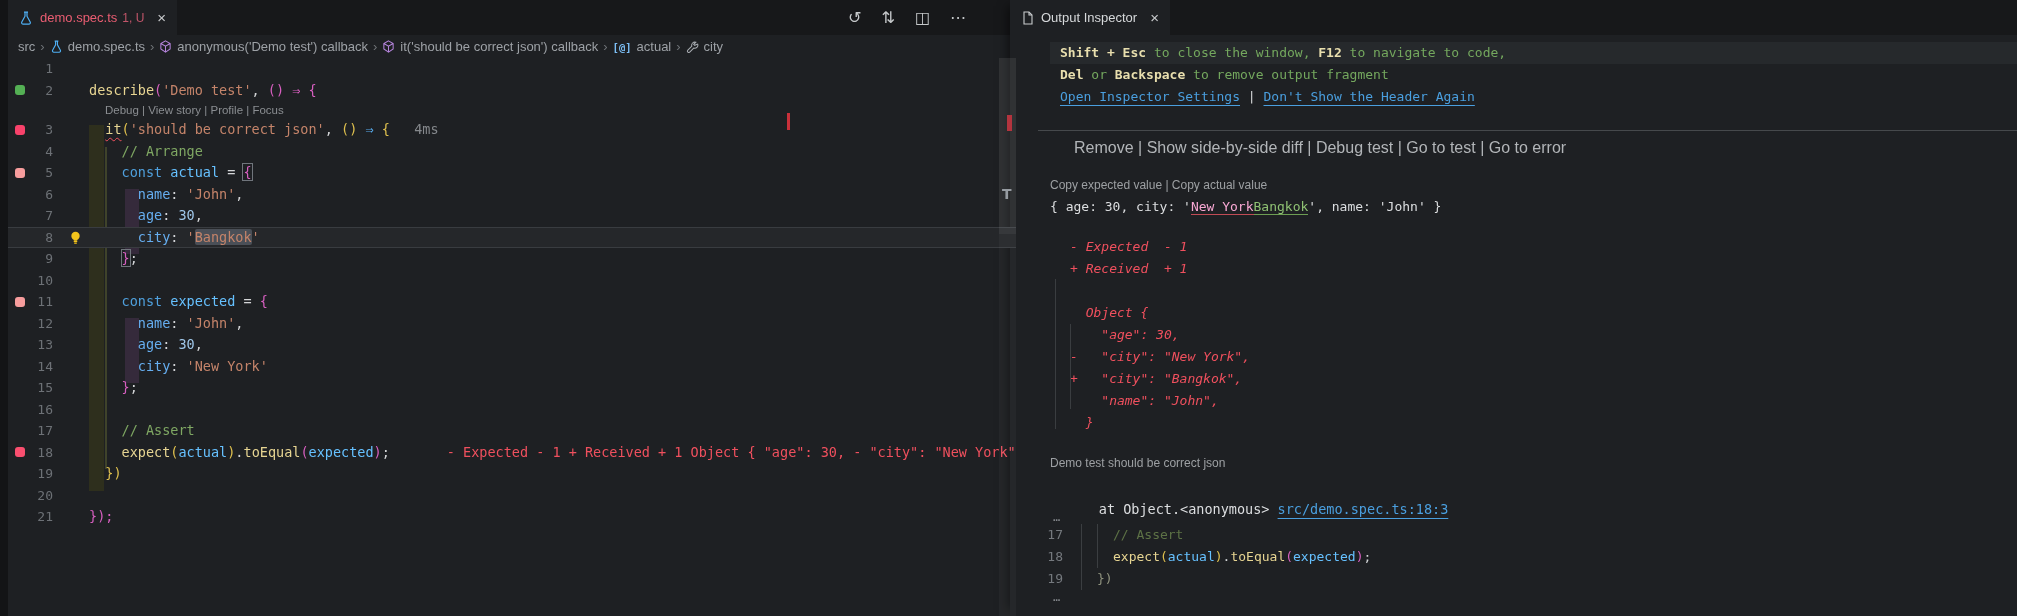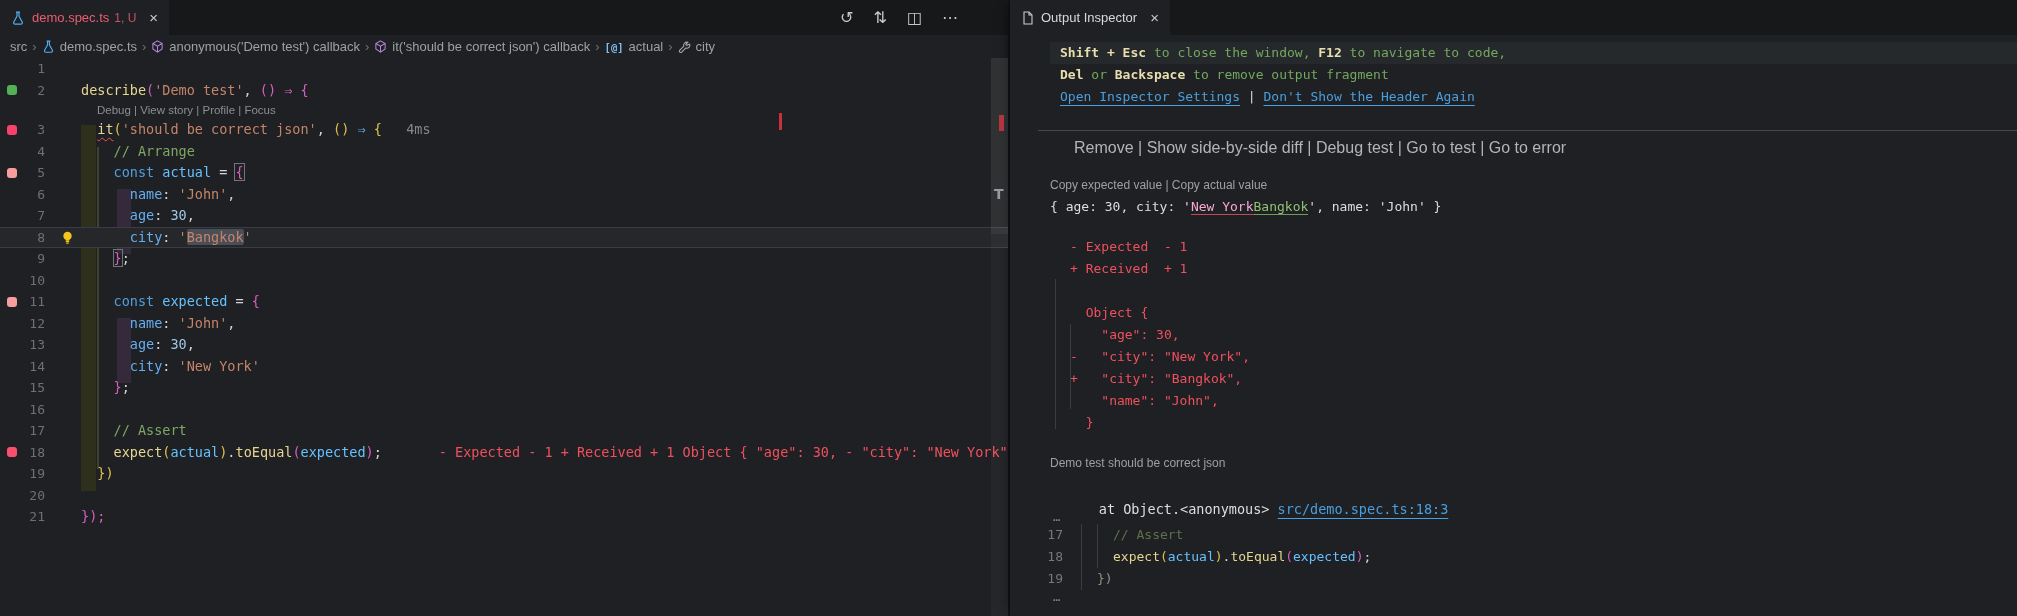--- a/index.html
+++ b/index.html
@@ -1,19 +1,19 @@
 <!DOCTYPE html>
 <html><head>
 <meta charset="utf-8">
 <style>
   html,body{margin:0;padding:0;background:#131416;}
   body{width:2017px;height:616px;position:relative;overflow:hidden;
        font-family:"Liberation Sans",sans-serif;color:#d4d6d8;}
   .group{position:absolute;top:0;height:616px;background:#1e2023;}
-  .group.left{left:0;width:1008px;}
+  .group.left{left:8px;width:1008px;}
   .group.right{left:1010px;width:1084px;box-shadow:-8px 0 10px -6px rgba(0,0,0,.55);}
 
   
   .tabbar{height:35px;background:#17181a;display:flex;align-items:stretch;position:relative;}
   .tab{display:flex;align-items:center;gap:7px;padding:0 11px;background:#1e2023;font-size:13px;cursor:pointer;}
   .tab-title{color:#d6d8da;}
   .tab-title.err{color:#ea5d72;}
   .tab-badge{color:#c2556a;font-size:12px;margin-left:-2px;}
   .tab-close{color:#c8cacc;font-size:15px;margin-left:6px;line-height:1;}
   .tab-actions{position:absolute;right:50px;top:0;height:35px;display:flex;align-items:center;gap:20px;
@@ -85,21 +85,21 @@
   .tk-key{color:#e9dfae;font-weight:bold;}
   .tk-grn{color:#74a85e;}
   .tk-lnk{color:#4a9fdf;text-decoration:underline;text-underline-offset:4px;cursor:pointer;}
   .sepline{height:1px;background:#46494c;margin:22px 0 0 28px;}
   .actions{margin:8px 0 0 64px;font-family:"Liberation Sans",sans-serif;font-size:16px;color:#b2b5b8;cursor:pointer;}
   .copyrow{margin:21px 0 0 40px;font-family:"Liberation Sans",sans-serif;font-size:12px;color:#9da0a3;cursor:pointer;}
   .result{margin:4px 0 0 40px;white-space:pre;height:22px;line-height:22px;color:#dcdee0;}
   .tk-delw{color:#f9a8d4;border-bottom:1.5px solid #c14b55;}
   .tk-addw{color:#8fc173;border-bottom:1.5px solid #6d9e53;}
   .diff{margin-top:18px;position:relative;color:#f0505e;}
-  .drow{height:22px;line-height:22px;white-space:pre;padding-left:60px;}
+  .drow{height:22px;line-height:22px;white-space:pre;padding-left:60px;font-style:italic;}
   .dguide{position:absolute;width:1px;background:#3a3d40;}
   .dgA{left:45px;top:43px;height:150px;}
   .dgB{left:60px;top:88px;height:85px;}
   .testname{margin:22px 0 0 40px;font-family:"Liberation Sans",sans-serif;font-size:12px;color:#9da0a3;}
   .stack{margin:6px 0 0 40px;font-size:13.5px;height:22px;line-height:22px;white-space:pre;color:#dcdee0;}
   .snippet{margin-top:12px;color:#c9ccd0;}
   .srow{height:22px;line-height:22px;white-space:pre;padding-left:33px;}
   .snum{display:inline-block;width:20px;text-align:right;color:#75797e;margin-right:18px;}
   .tk-g{display:inline-block;width:15px;height:22px;vertical-align:top;border-left:1px solid #3b3e41;}
   .tk-dcmt{color:#5d7246;}

